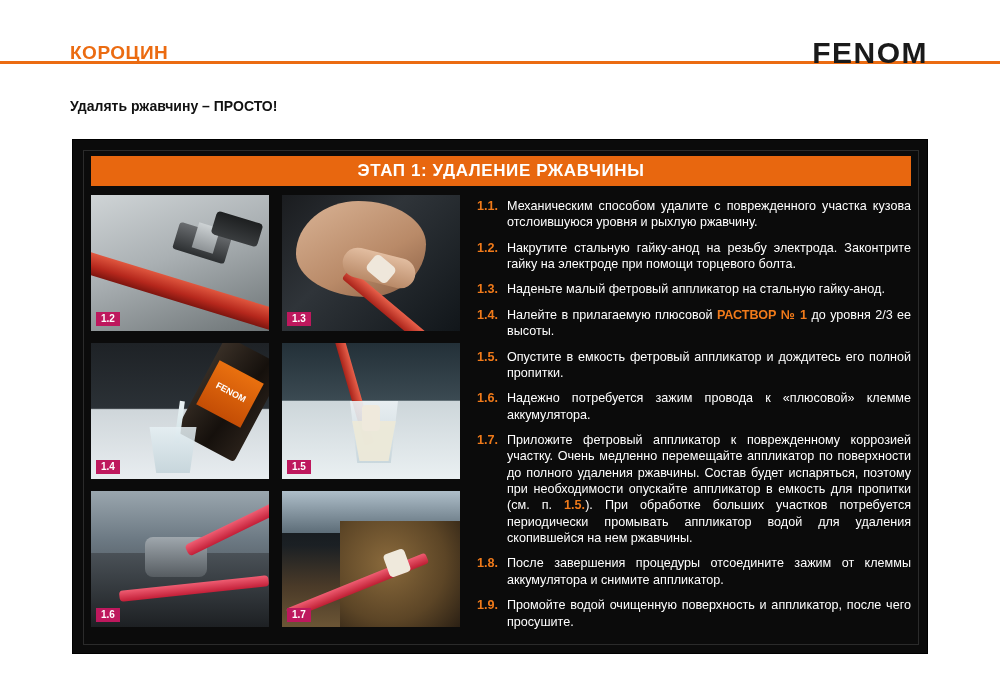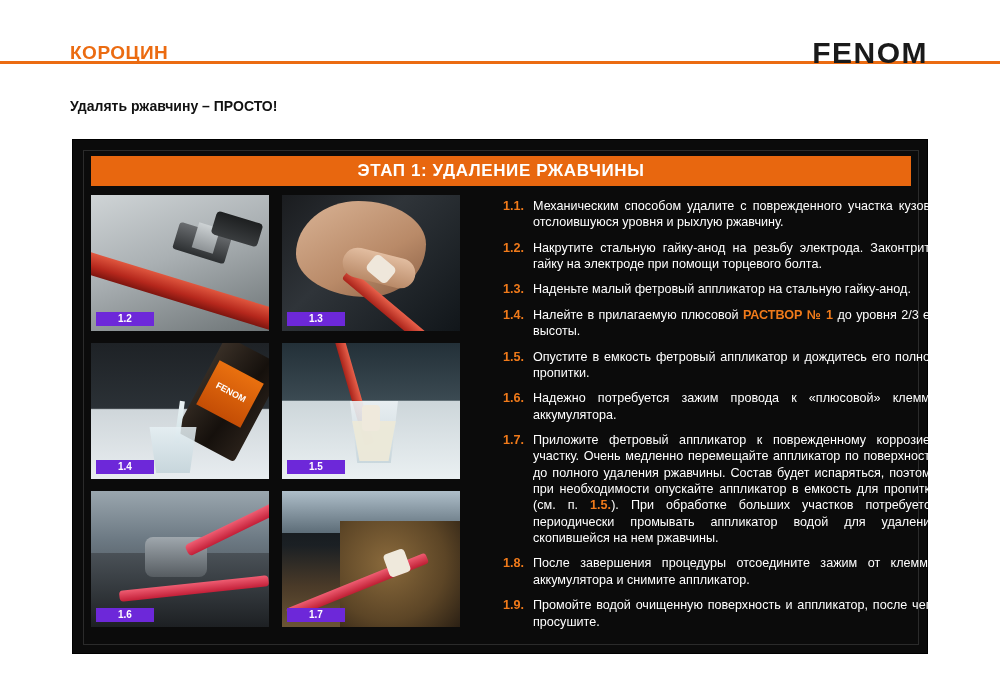--- a/index.html
+++ b/index.html
@@ -91,25 +91,25 @@
     gap: 12px 13px;
   }
   .photo {
     position: relative;
     overflow: hidden;
     background: #222;
   }
   .photo .tag {
     position: absolute;
     left: 5px; bottom: 5px;
-    background: #6d28d9;
+    background: #be185d;
     color: #fff;
     font-size: 10px;
     font-weight: bold;
-    padding: 2px 22px;
+    padding: 2px 5px;
     line-height: 1;
     z-index: 5;
   }
   .ph-art { position: absolute; inset: 0; }
 
   
   .p12 { background: linear-gradient(160deg,#cfd4d6 0%,#aab0b3 45%,#6d7476 100%); }
   .p12 .rod {
     position: absolute; left: -6px; top: 56px; width: 200px; height: 22px;
     background: linear-gradient(180deg,#e0573f,#b5271c 60%,#7d150f);
@@ -245,21 +245,20 @@
   }
 
   
   .steps {
     position: absolute;
     left: 404px; top: 58px;
     width: 434px;
     color: #ffffff;
     font-size: 12.6px;
     line-height: 1.30;
-    margin-left: 26px;
   }
   .step {
     display: flex;
     margin-bottom: 9px;
   }
   .step .num {
     flex: 0 0 30px;
     color: #f07a1a;
     font-weight: bold;
     font-size: 12.6px;

